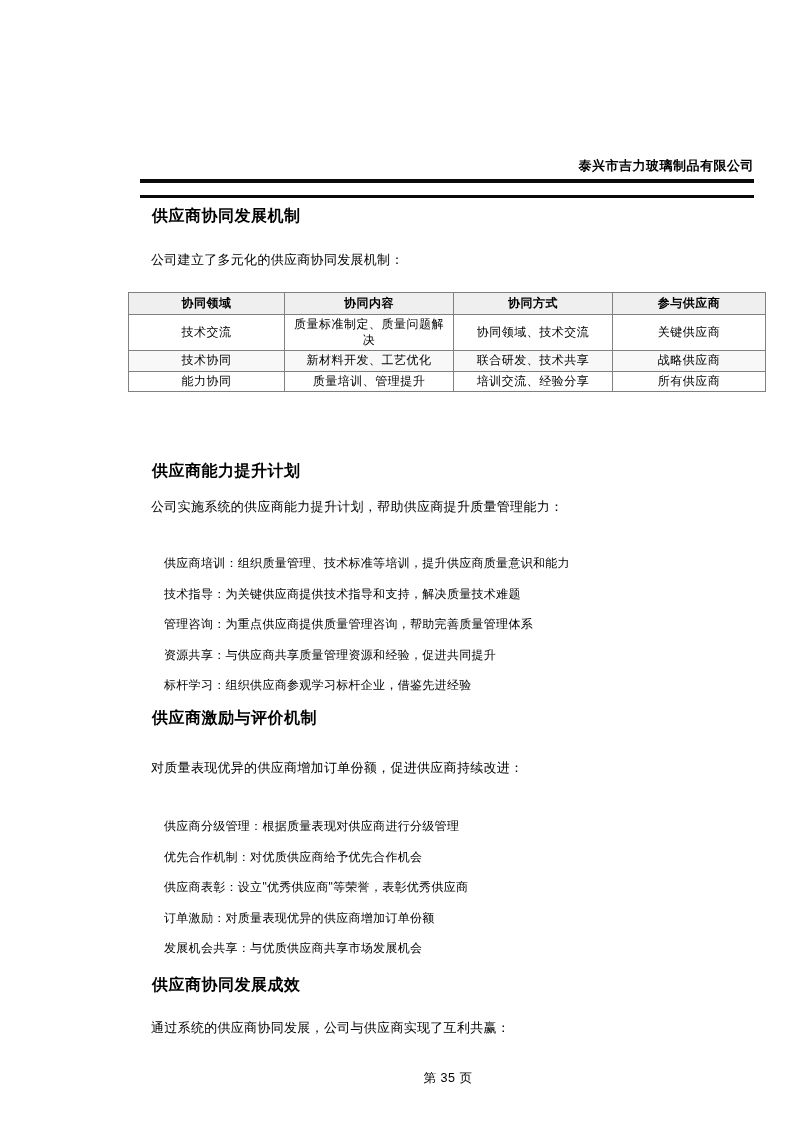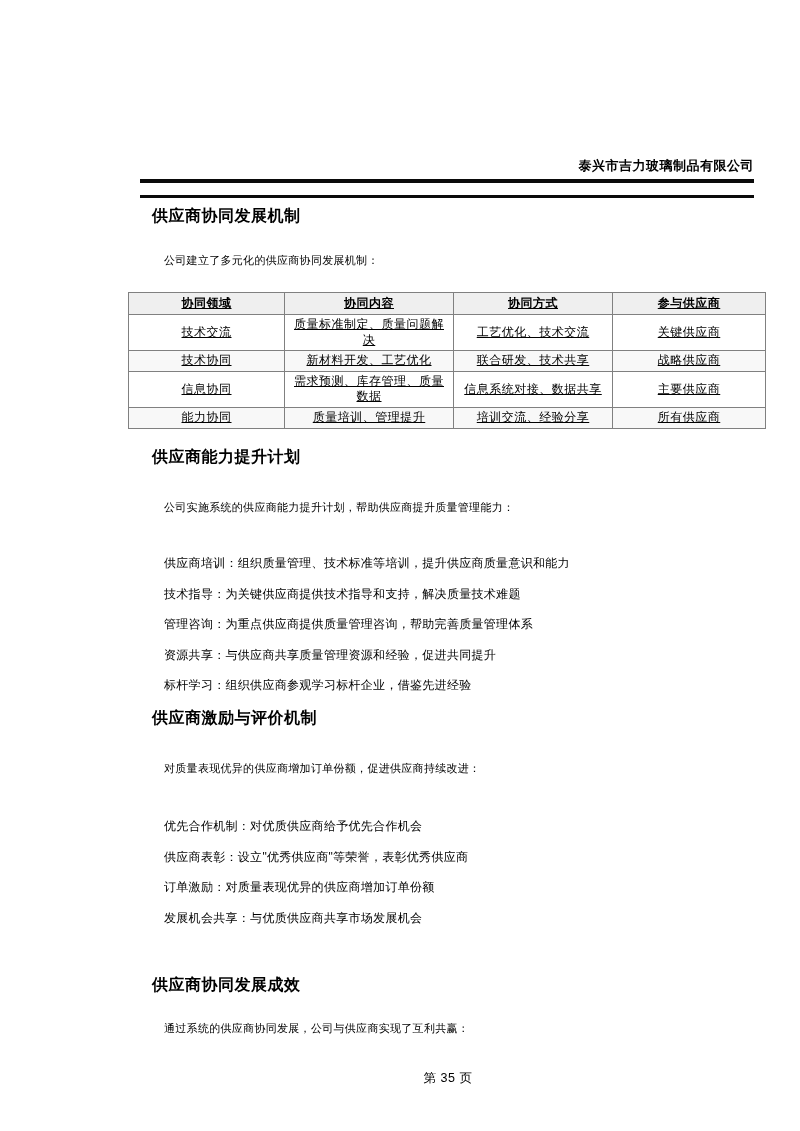--- a/index.html
+++ b/index.html
@@ -29,22 +29,22 @@
     position: absolute;
     left: 104px;
     font-size: 16px;
     font-weight: bold;
     line-height: 22px;
     letter-spacing: 0.5px;
     white-space: nowrap;
   }
   .intro {
     position: absolute;
-    left: 116px;
-    font-size: 11px;
+    left: 103px;
+    font-size: 13px;
     line-height: 18px;
     letter-spacing: 0.3px;
     white-space: nowrap;
   }
   
   .collab-table {
     position: absolute;
     left: 80px;
     top: 244px;
     width: 637px;
@@ -52,21 +52,20 @@
     table-layout: fixed;
     font-size: 12px;
   }
   .collab-table th, .collab-table td {
     border: 1px solid #808080;
     text-align: center;
     vertical-align: middle;
     padding: 2px 8px;
     line-height: 1.3;
     letter-spacing: 0.5px;
-    text-decoration: underline;
   }
   .collab-table th {
     background: #efefef;
     font-weight: bold;
     height: 22px;
   }
   .collab-table tbody td { height: 18px; }
   .collab-table tbody tr:nth-child(even) { background: #f8f8f8; }
   
   .item-list { position: absolute; left: 104px; }
@@ -114,59 +113,54 @@
         <th>协同领域</th>
         <th>协同内容</th>
         <th>协同方式</th>
         <th>参与供应商</th>
       </tr>
     </thead>
     <tbody>
       <tr>
         <td>技术交流</td>
         <td>质量标准制定、质量问题解决</td>
-        <td>工艺优化、技术交流</td>
+        <td>协同领域、技术交流</td>
         <td>关键供应商</td>
       </tr>
       <tr>
         <td>技术协同</td>
         <td>新材料开发、工艺优化</td>
         <td>联合研发、技术共享</td>
         <td>战略供应商</td>
-      </tr>
-      <tr>
-        <td>信息协同</td>
-        <td>需求预测、库存管理、质量数据</td>
-        <td>信息系统对接、数据共享</td>
-        <td>主要供应商</td>
       </tr>
       <tr>
         <td>能力协同</td>
         <td>质量培训、管理提升</td>
         <td>培训交流、经验分享</td>
         <td>所有供应商</td>
       </tr>
     </tbody>
   </table>
 
-  <div class="sec-heading" style="top:398px">供应商能力提升计划</div>
+  <div class="sec-heading" style="top:412px">供应商能力提升计划</div>
   <div class="intro" style="top:450px">公司实施系统的供应商能力提升计划，帮助供应商提升质量管理能力：</div>
 
   <div class="item-list" style="top:494px">
     <div class="item">供应商培训：组织质量管理、技术标准等培训，提升供应商质量意识和能力</div>
     <div class="item">技术指导：为关键供应商提供技术指导和支持，解决质量技术难题</div>
     <div class="item">管理咨询：为重点供应商提供质量管理咨询，帮助完善质量管理体系</div>
     <div class="item">资源共享：与供应商共享质量管理资源和经验，促进共同提升</div>
     <div class="item">标杆学习：组织供应商参观学习标杆企业，借鉴先进经验</div>
   </div>
 
   <div class="sec-heading" style="top:659px">供应商激励与评价机制</div>
   <div class="intro" style="top:711px">对质量表现优异的供应商增加订单份额，促进供应商持续改进：</div>
 
   <div class="item-list" style="top:757px">
+    <div class="item">供应商分级管理：根据质量表现对供应商进行分级管理</div>
     <div class="item">优先合作机制：对优质供应商给予优先合作机会</div>
     <div class="item">供应商表彰：设立"优秀供应商"等荣誉，表彰优秀供应商</div>
     <div class="item">订单激励：对质量表现优异的供应商增加订单份额</div>
     <div class="item">发展机会共享：与优质供应商共享市场发展机会</div>
   </div>
 
   <div class="sec-heading" style="top:926px">供应商协同发展成效</div>
   <div class="intro" style="top:971px">通过系统的供应商协同发展，公司与供应商实现了互利共赢：</div>
 
   <div class="footer">

